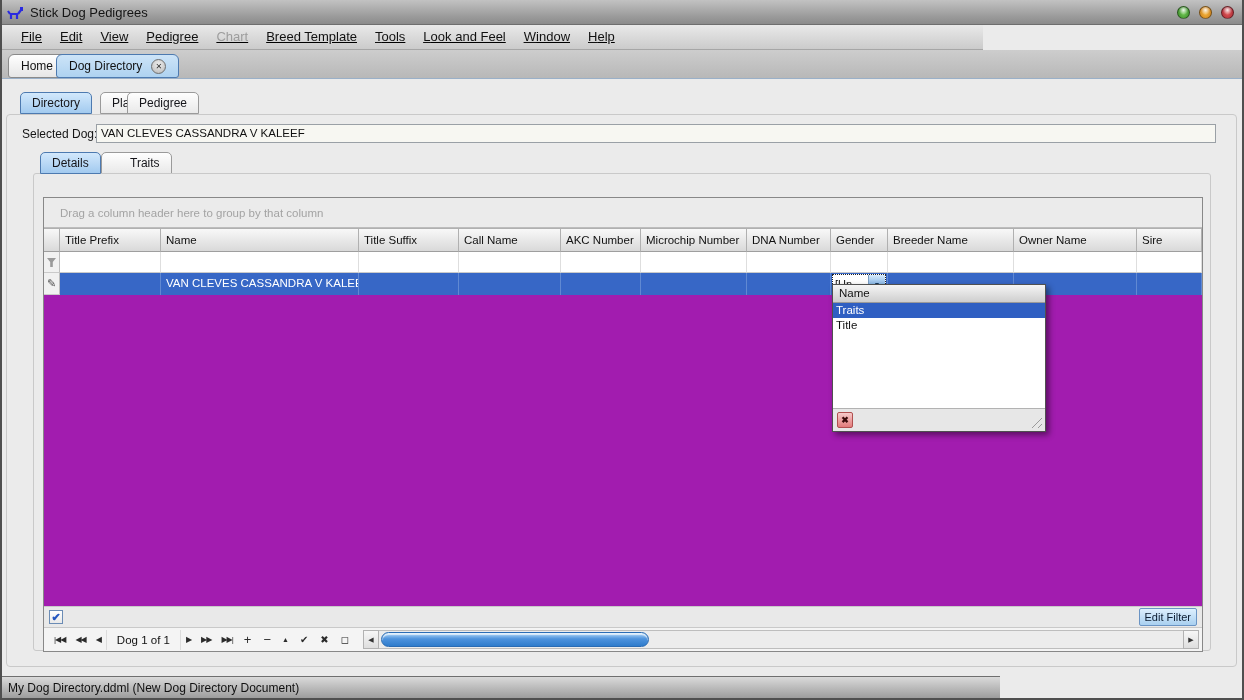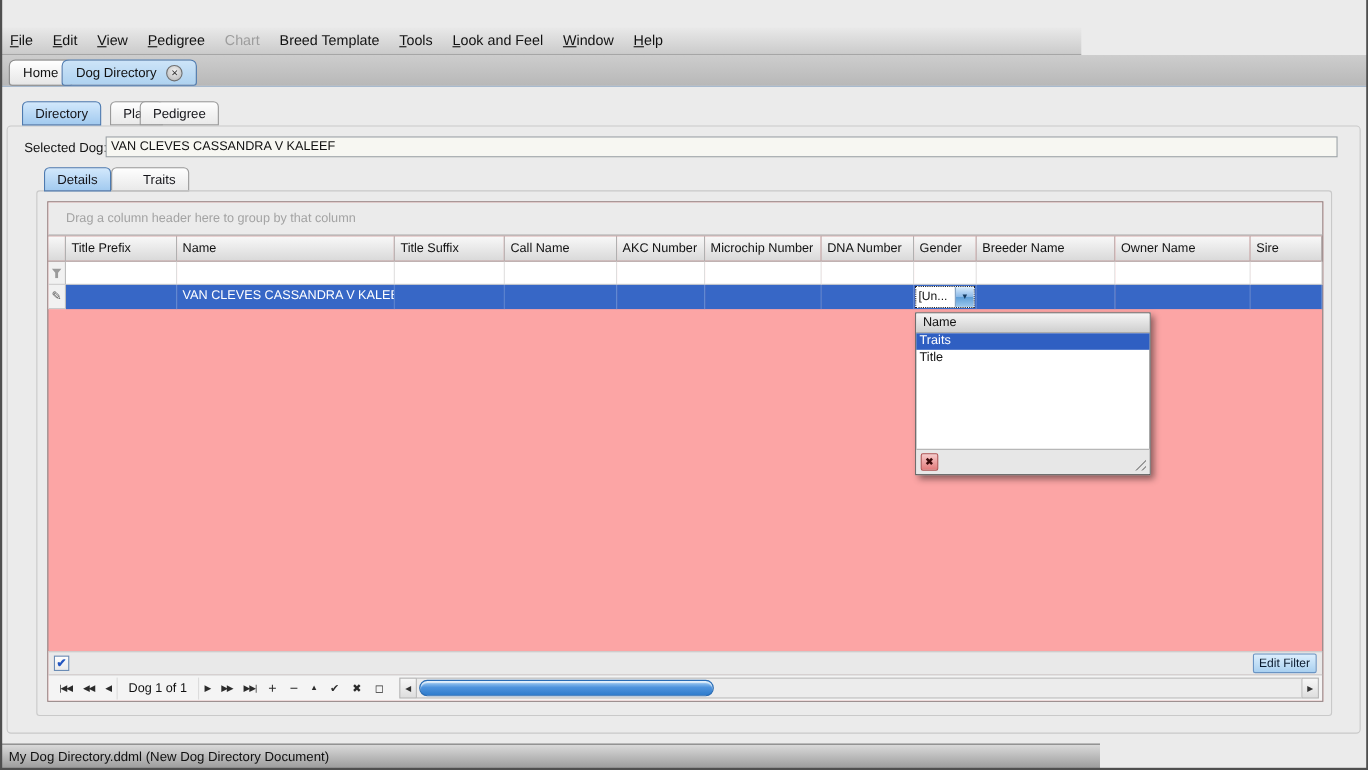--- a/index.html
+++ b/index.html
@@ -20,21 +20,21 @@
   .title-text { position:absolute; left:30px; top:0; line-height:25px; font-size:13px; color:#141414; }
   .win-btns { position:absolute; right:10px; top:6px; display:flex; gap:9px; }
   .wbtn { width:13px; height:13px; border-radius:50%; border:1px solid rgba(0,0,0,.45); }
   .wbtn.green { background:radial-gradient(circle at 50% 28%, rgba(255,255,255,.9), rgba(255,255,255,0) 50%), radial-gradient(circle at 50% 60%, #6fc653, #2e7d1f); }
   .wbtn.amber { background:radial-gradient(circle at 50% 28%, rgba(255,255,255,.9), rgba(255,255,255,0) 50%), radial-gradient(circle at 50% 60%, #f6b33c, #c07313); }
   .wbtn.red   { background:radial-gradient(circle at 50% 28%, rgba(255,255,255,.9), rgba(255,255,255,0) 50%), radial-gradient(circle at 50% 60%, #e05555, #992230); }
 
   
   #menubar { position:absolute; left:0; top:25px; width:983px; height:25px;
     background:linear-gradient(#e9e9e9,#cbcbcb); border-bottom:1px solid #a6a6a6;
-    display:flex; align-items:center; padding-left:0; }
+    display:flex; align-items:center; padding-left:12px;text-decoration:underline; }
   .menu-item { padding:0 9px; line-height:24px; font-size:13px; color:#111; cursor:default; }
   .menu-item.disabled { color:#9d9d9d; }
   .menu-item u { text-decoration:underline; }
 
   
   #tabstrip { position:absolute; left:0; top:50px; width:1244px; height:29px;
     background:linear-gradient(#cdcdcd,#b8b8b8); border-bottom:1px solid #9ab0c8; }
   .doc-tab { position:absolute; top:4px; height:24px; display:flex; align-items:center;
     border-radius:6px 6px 3px 3px; font-size:12px; color:#111; padding:0 12px; }
   .doc-tab.home { left:8px; background:linear-gradient(#ffffff,#e6e6e6); border:1px solid #8a8a8a;text-align:center; }
@@ -53,22 +53,22 @@
 
   .panel { position:absolute; border:1px solid #c9c9c9; border-radius:4px; }
   #directory-panel { left:6px; top:114px; width:1231px; height:553px; }
   #details-panel { left:33px; top:173px; width:1178px; height:478px; border-radius:3px; }
 
   #selected-dog-label { position:absolute; left:22px; top:127px; font-size:12px; color:#141414; }
   #selected-dog-field { position:absolute; left:96px; top:124px; width:1120px; height:19px;
     background:#f7f7f2; border:1px solid #9aa0a6; font-size:11.5px; line-height:17px; padding:0 4px; color:#111; }
 
   
-  #grid { position:absolute; left:43px; top:183px; width:1160px; height:455px;
-    border:1px solid #888; background:#fca5a5; }
+  #grid { position:absolute; left:43px; top:197px; width:1160px; height:455px;
+    border:1px solid #888; background:#a21caf; }
   .groupby { height:30px; background:#ebebeb; border-bottom:1px solid #bcbcbc;
     font-size:11.5px; color:#a3a3a3; padding:9px 0 0 16px; }
   .hdr-row { display:flex; height:24px; border-top:1px solid #b0b0b0; }
   .hdr-cell { background:linear-gradient(#f8f8f8,#d9d9d9); border-right:1px solid #b0b0b0;
     border-bottom:1px solid #9e9e9e; font-size:11.5px; color:#111; padding-left:5px; line-height:22px;
     overflow:hidden; white-space:nowrap; }
   .filter-row { display:flex; height:21px; }
   .filter-cell { background:#fff; border-right:1px solid #dedede; border-bottom:1px solid #cacaca; }
   .ind { background:#f1f1f1 !important; border-right:1px solid #bdbdbd !important;
     display:flex; align-items:center; justify-content:center; }
@@ -137,20 +137,32 @@
     font-size:12px; color:#101010; line-height:22px; padding-left:8px; }
 </style>
 </head>
 <body>
 
 <div id="app">
   <div class="frame left"></div>
   <div class="frame right"></div>
   <div class="frame bottom"></div>
 
+  <div id="titlebar">
+    <svg class="app-icon" viewBox="0 0 17 17">
+      <path d="M3 10 h8 M4 10 v5 M10 10 v5 M11 10 l3 -4 M14 6 h2 M3 10 l-2 -3" stroke="#2a2ae0" stroke-width="2.2" fill="none"></path>
+      <rect x="13" y="3" width="3" height="3" fill="#2a2ae0"></rect>
+    </svg>
+    <span class="title-text">Stick Dog Pedigrees</span>
+    <div class="win-btns">
+      <div class="wbtn green"></div>
+      <div class="wbtn amber"></div>
+      <div class="wbtn red"></div>
+    </div>
+  </div>
 
   <div id="menubar">
     <span class="menu-item"><u>F</u>ile</span>
     <span class="menu-item"><u>E</u>dit</span>
     <span class="menu-item"><u>V</u>iew</span>
     <span class="menu-item"><u>P</u>edigree</span>
     <span class="menu-item disabled">Chart</span>
     <span class="menu-item">Breed Template</span>
     <span class="menu-item"><u>T</u>ools</span>
     <span class="menu-item"><u>L</u>ook and Feel</span>

